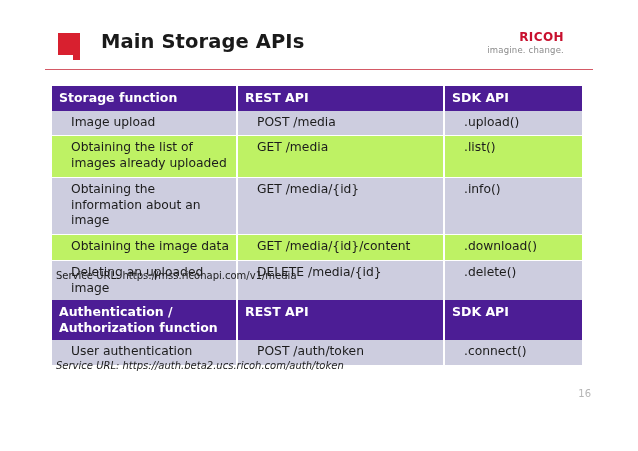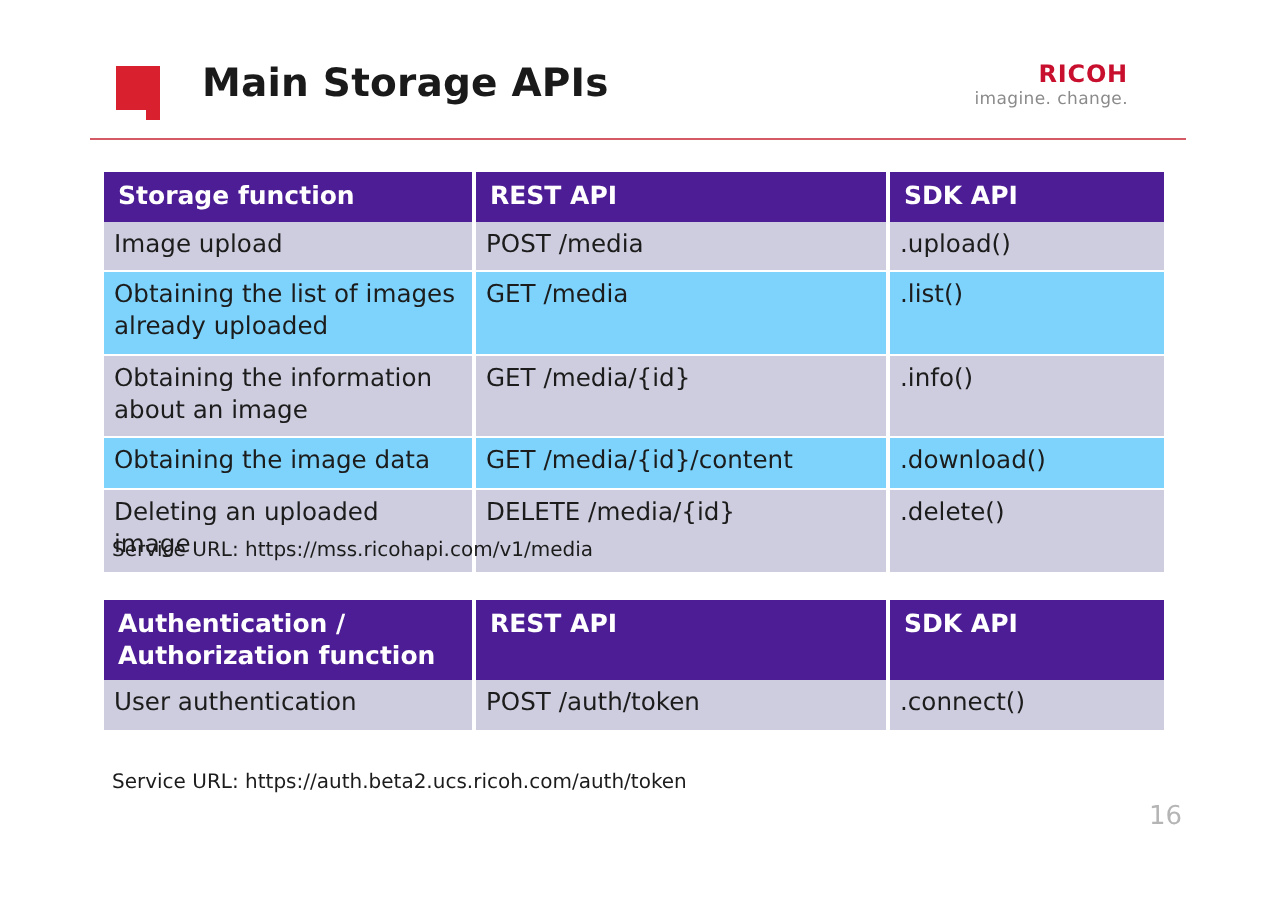--- a/index.html
+++ b/index.html
@@ -108,47 +108,47 @@
     font-weight: bold;
     text-align: left;
     padding: 4px 7px 5px 7px;
     border-right: 2px solid #ffffff;
     vertical-align: top;
     line-height: 1.25;
   }
   .api-table th:last-child { border-right: none; }
 
   .api-table td {
-    padding: 4px 7px 5px 5px;
+    padding: 4px 7px 5px 19px;
     border-right: 2px solid #ffffff;
     border-bottom: 1px solid #ffffff;
     vertical-align: top;
     line-height: 1.28;
     font-size: 12.3px;
     margin-top: 40px;
   }
   .api-table td:last-child { border-right: none; }
 
   .row-shade td { background: #cdcddf; }
-  .row-light td { background: #7dd3fc; }
+  .row-light td { background: #bef264; }
 
   .service-url {
     position: absolute;
     font-size: 10px;
     color: #1c1c1c;
     white-space: nowrap;
   }
   #storage-url { left: 56px; top: 270px; }
-  #auth-url    { left: 56px; top: 386px; }
+  #auth-url    { left: 56px; top: 360px; font-style: italic; }
 
   .page-number {
     position: absolute;
     right: 47px;
-    top: 401px;
-    font-size: 13px;
+    top: 388px;
+    font-size: 10px;
     color: #b5b5b5;
   }
 </style>
 </head>
 <body>
 
 <div class="slide-header">
   <div class="title-bullet"></div>
   <div class="slide-title">Main Storage APIs</div>
   <div class="brand-logo">

